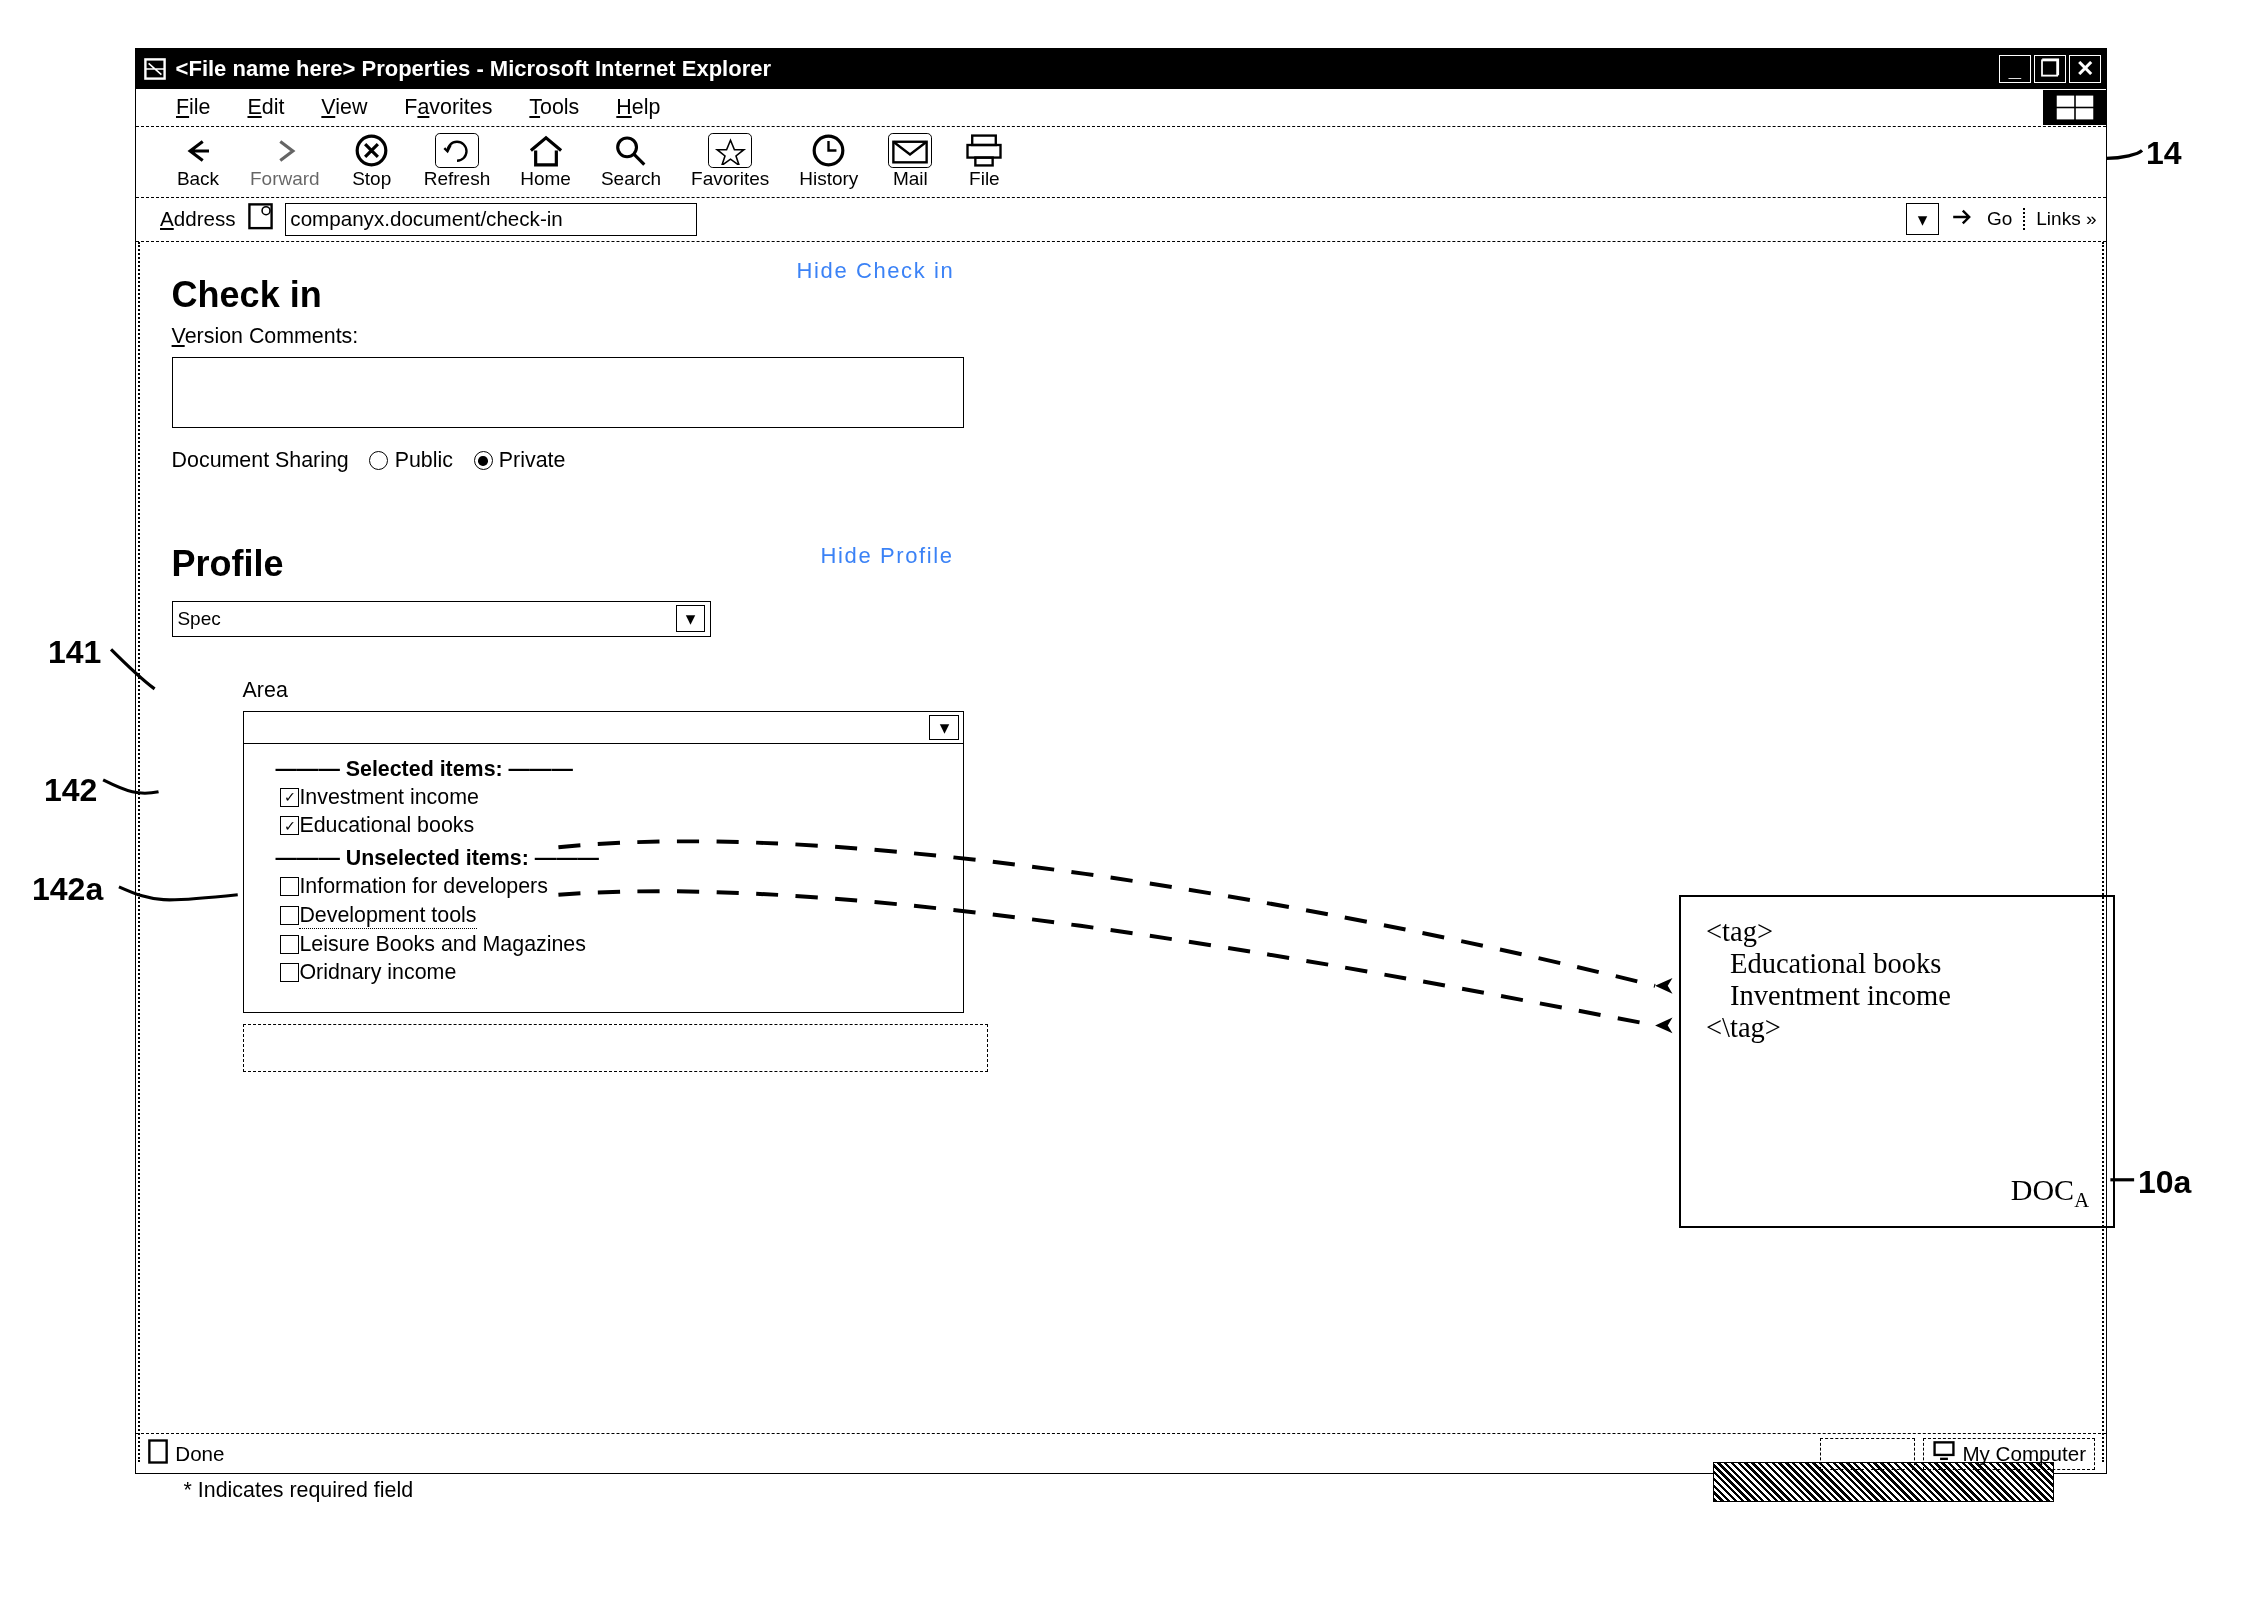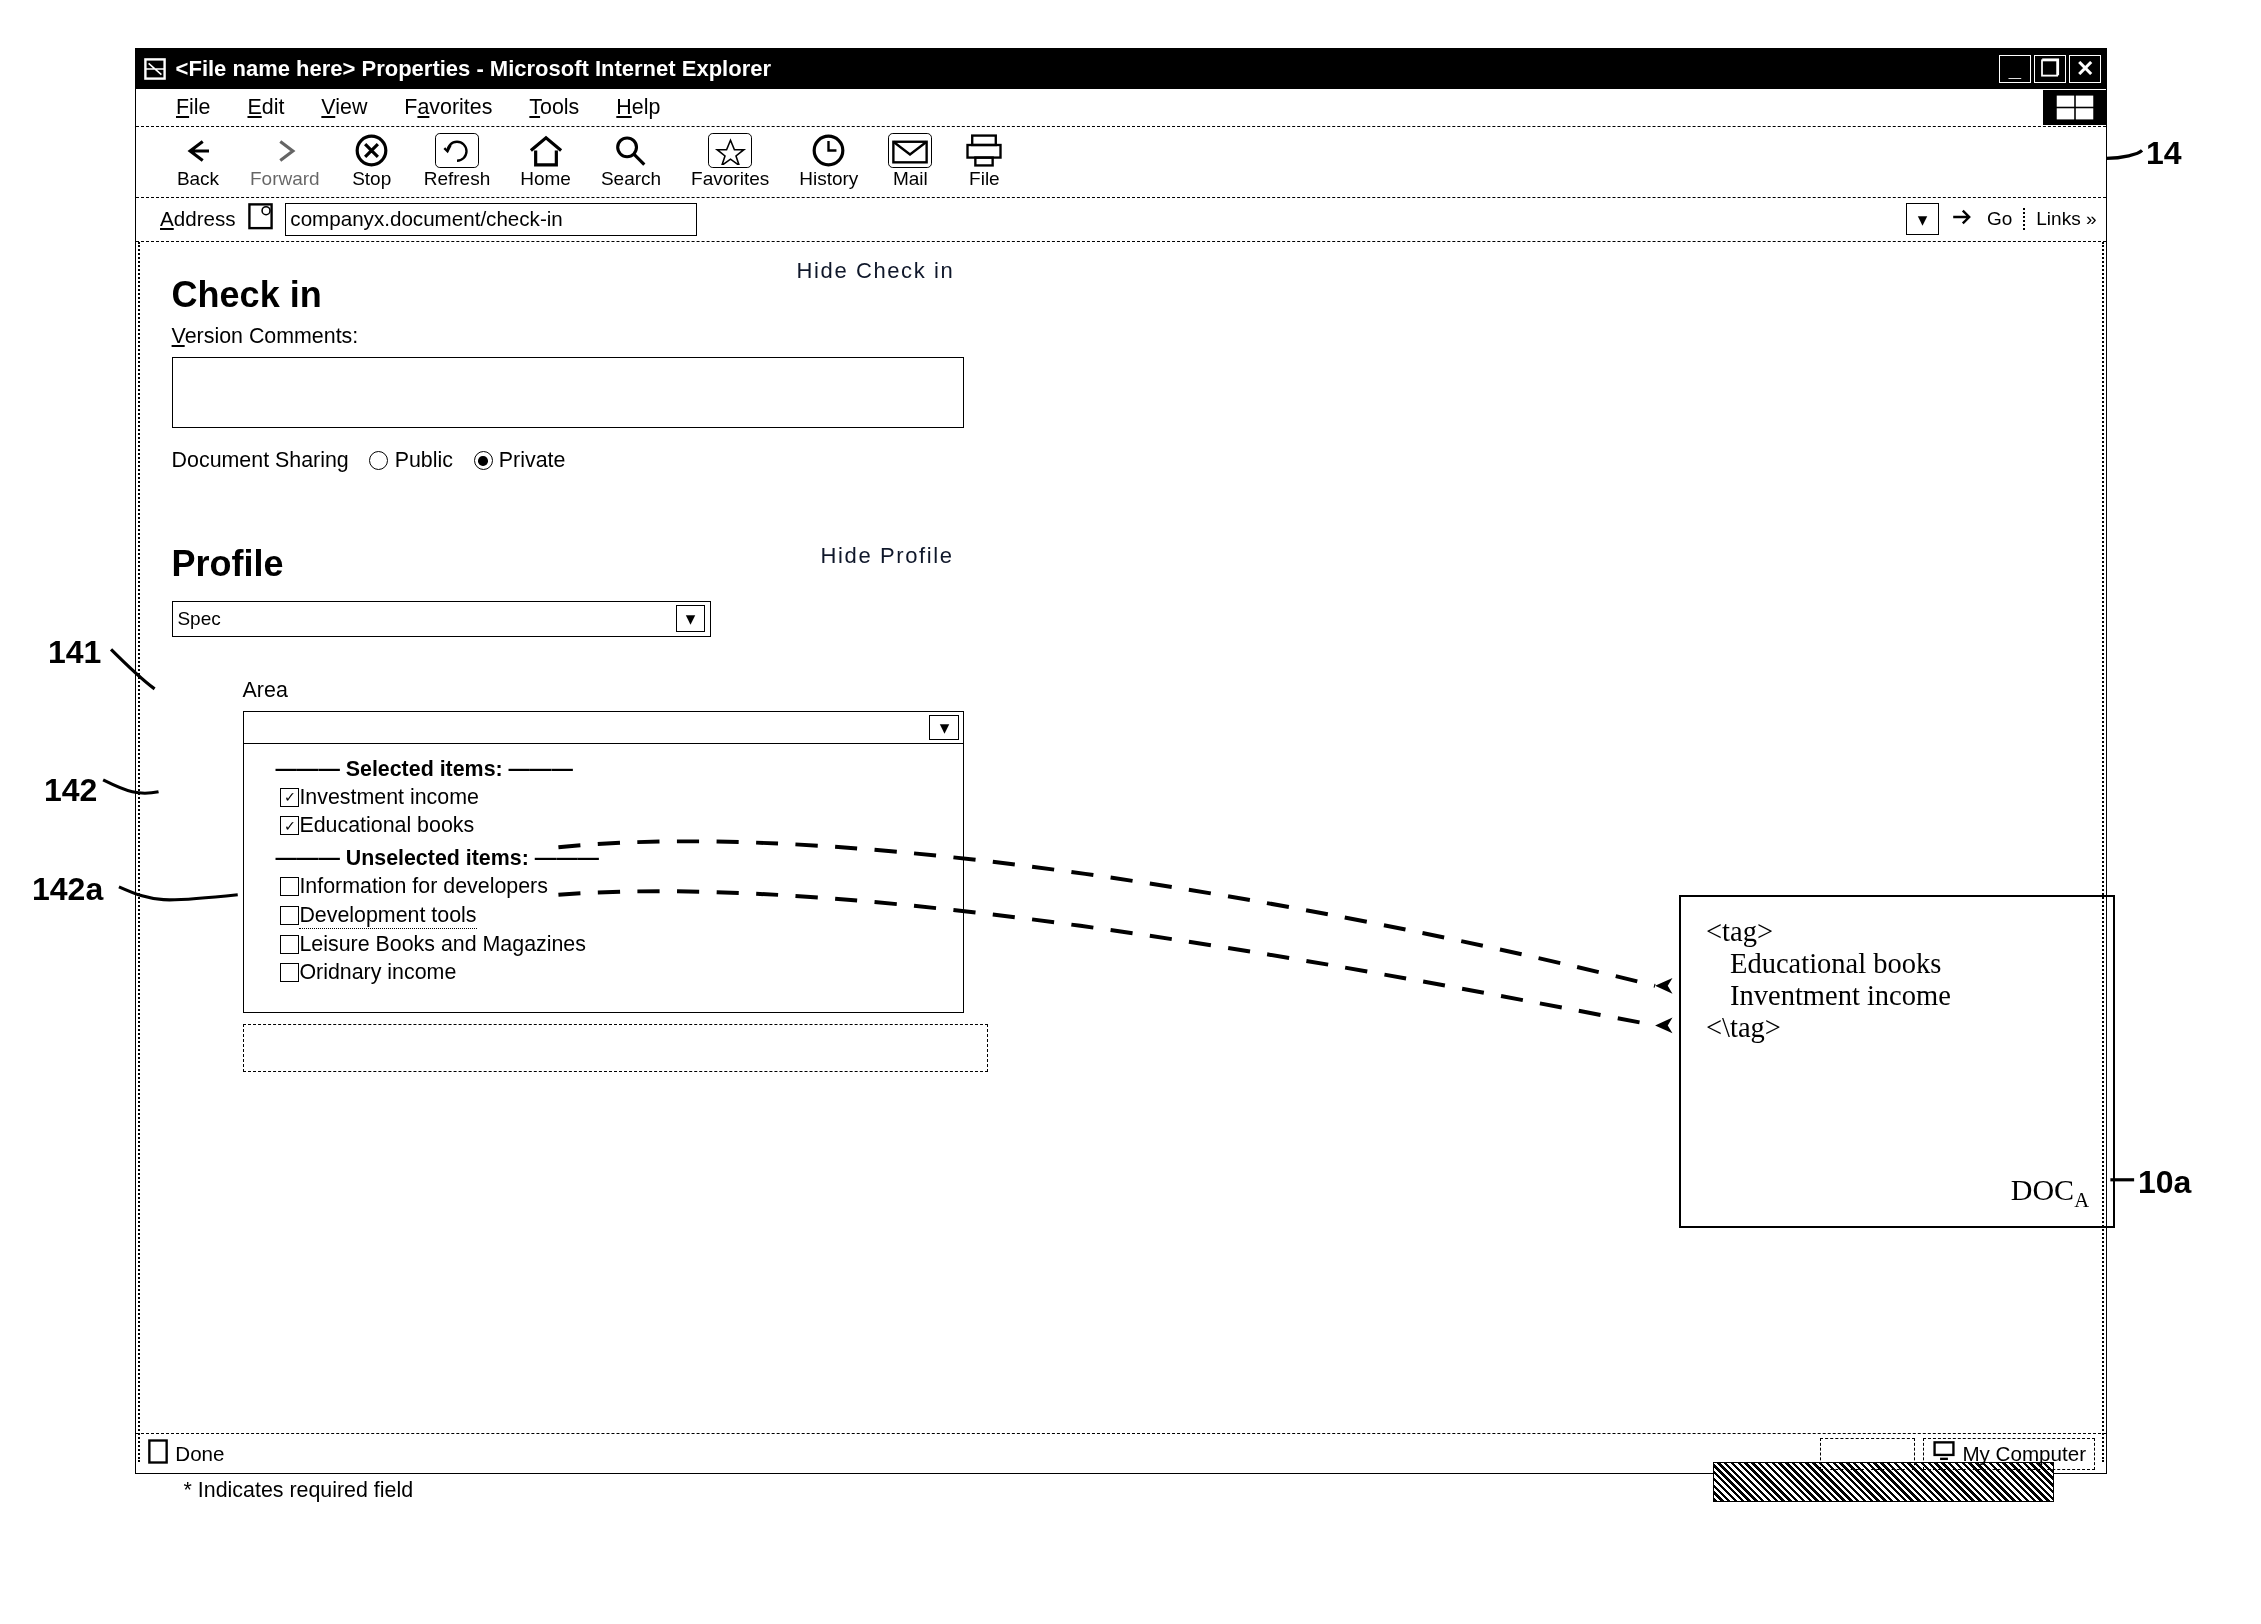--- a/index.html
+++ b/index.html
@@ -90,21 +90,21 @@
 .addrbar .links { border-left: 2.4px dotted #000; padding-left: 11px; }
 
 
 .content {
   position: relative;
   height: 1220px;
   border-left: 2.4px dotted #000;
   border-right: 2.4px dotted #000;
   margin: 0 1.6px;
 }
-.ghost-link { position: absolute; font-size: 22px; letter-spacing: 1.6px; color: #0f172a; }
+.ghost-link { position: absolute; font-size: 22px; letter-spacing: 1.6px; color: #3b82f6; }
 
 .section-h { font-size: 36px; font-weight: bold; font-family: Arial, sans-serif; }
 .lbl-u { text-decoration: underline; }
 
 .checkin-blk { position: absolute; left: 32px; top: 32px; width: 824px; }
 .vcomments { border: 1.6px solid #000; width: 792px; height: 71px; margin-top: 8px; background: #fff; }
 
 .sharing { margin-top: 20.6px; display: flex; gap: 20.6px; align-items: center; font-size: 21.4px; }
 .radio { display: inline-flex; align-items: center; gap: 6.3px; }
 .radio .circ { width: 19px; height: 19px; border: 1.6px solid #000; border-radius: 50%; display: inline-flex; align-items: center; justify-content: center; }

